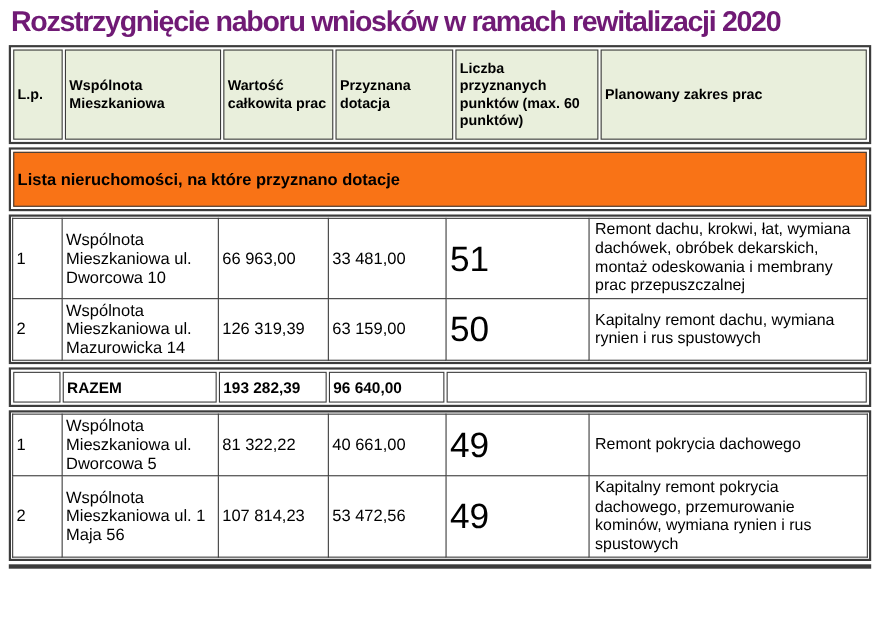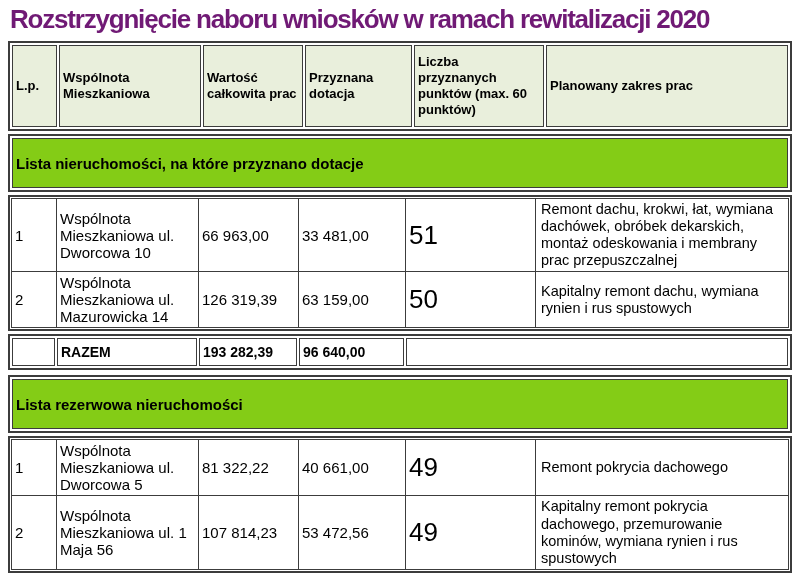--- a/index.html
+++ b/index.html
@@ -40,27 +40,27 @@
     overflow:hidden;
   }
   .colhead td{
     background:#e9efdc;
     font-weight:bold;
     font-size:13px;
     height:76px;
     line-height:1.25;
   }
   .band td{
-    background:#84cc16;
+    background:#f97316;
     font-weight:bold;
     font-size:15px;
     height:44px;
     border:1px solid #3c3c3c;
   }
-  td.points{font-size:26px;}
+  td.points{font-size:32px;}
   td.scope{
     text-align:left;
     padding:2px 4px 2px 5px;
     font-size:14.5px;
     line-height:1.18;
   }
   td.razem-label{font-weight:bold;font-size:14px;}
   tr.razem td{height:22px;}
   .r-tall1 td{height:68px;}
   .r-mid td{height:50px;}
@@ -150,29 +150,20 @@
         <td></td>
         <td class="razem-label">RAZEM</td>
         <td class="razem-label">193 282,39</td>
         <td class="razem-label">96 640,00</td>
         <td></td>
       </tr>
     </tbody>
       </table>
   </div>
 
-  <div class="frame" style="margin-top:5px;">
-    <table class="spaced">
-      <tbody>
-          <tr class="band">
-            <td>Lista rezerwowa nieruchomości</td>
-          </tr>
-    </tbody>
-      </table>
-  </div>
 
   <div class="frame inner-gap">
     <table class="grid">
       <colgroup>
         <col style="width:45px">
           <col style="width:142px">
           <col style="width:100px">
         <col style="width:107px">
           <col style="width:130px">
           <col>

